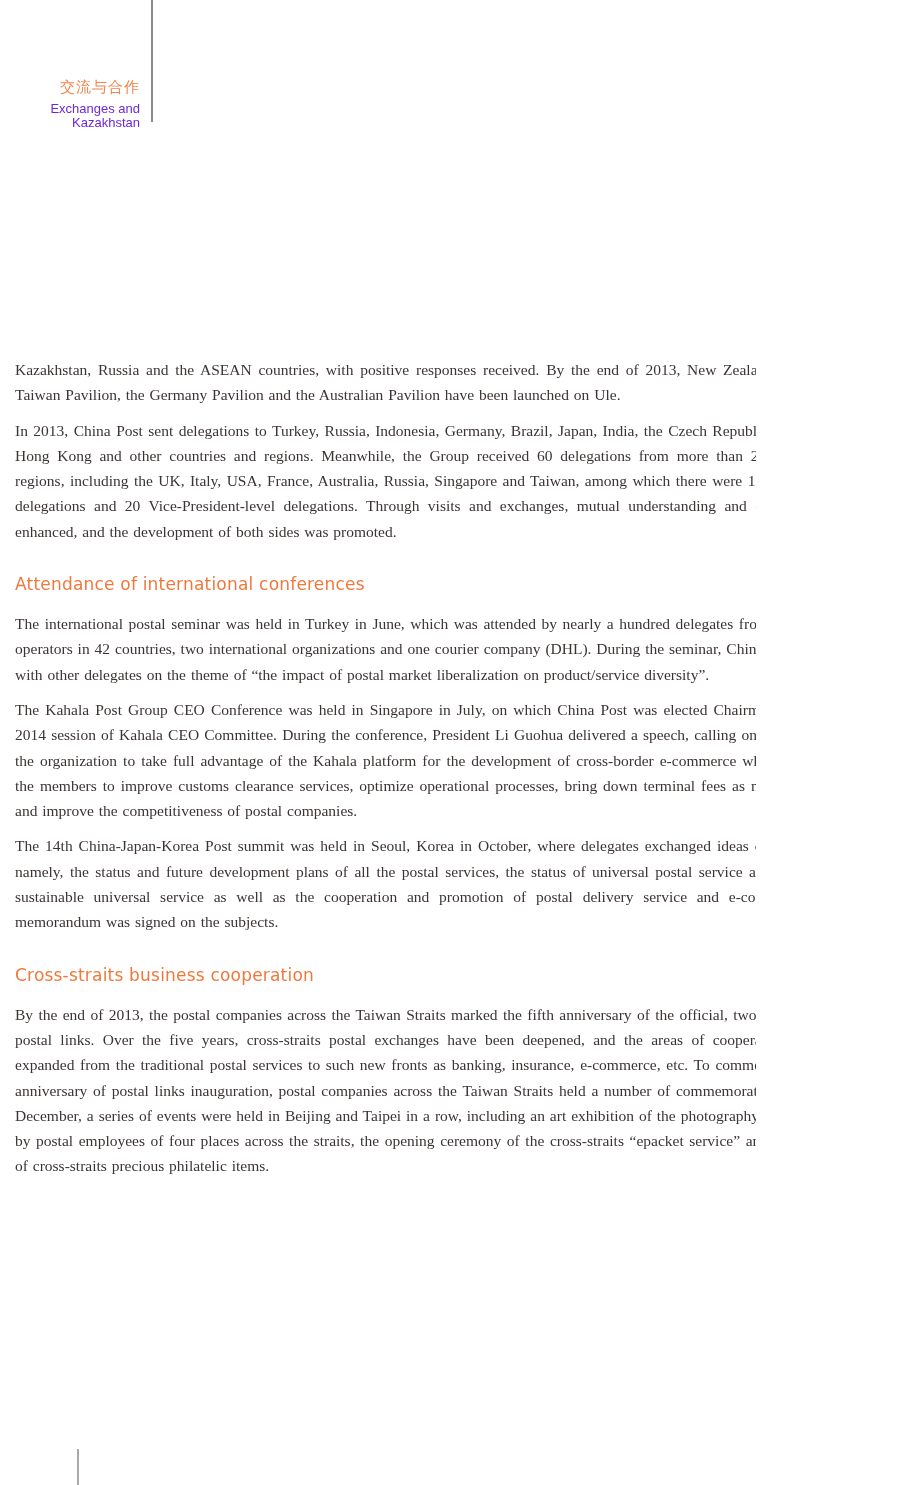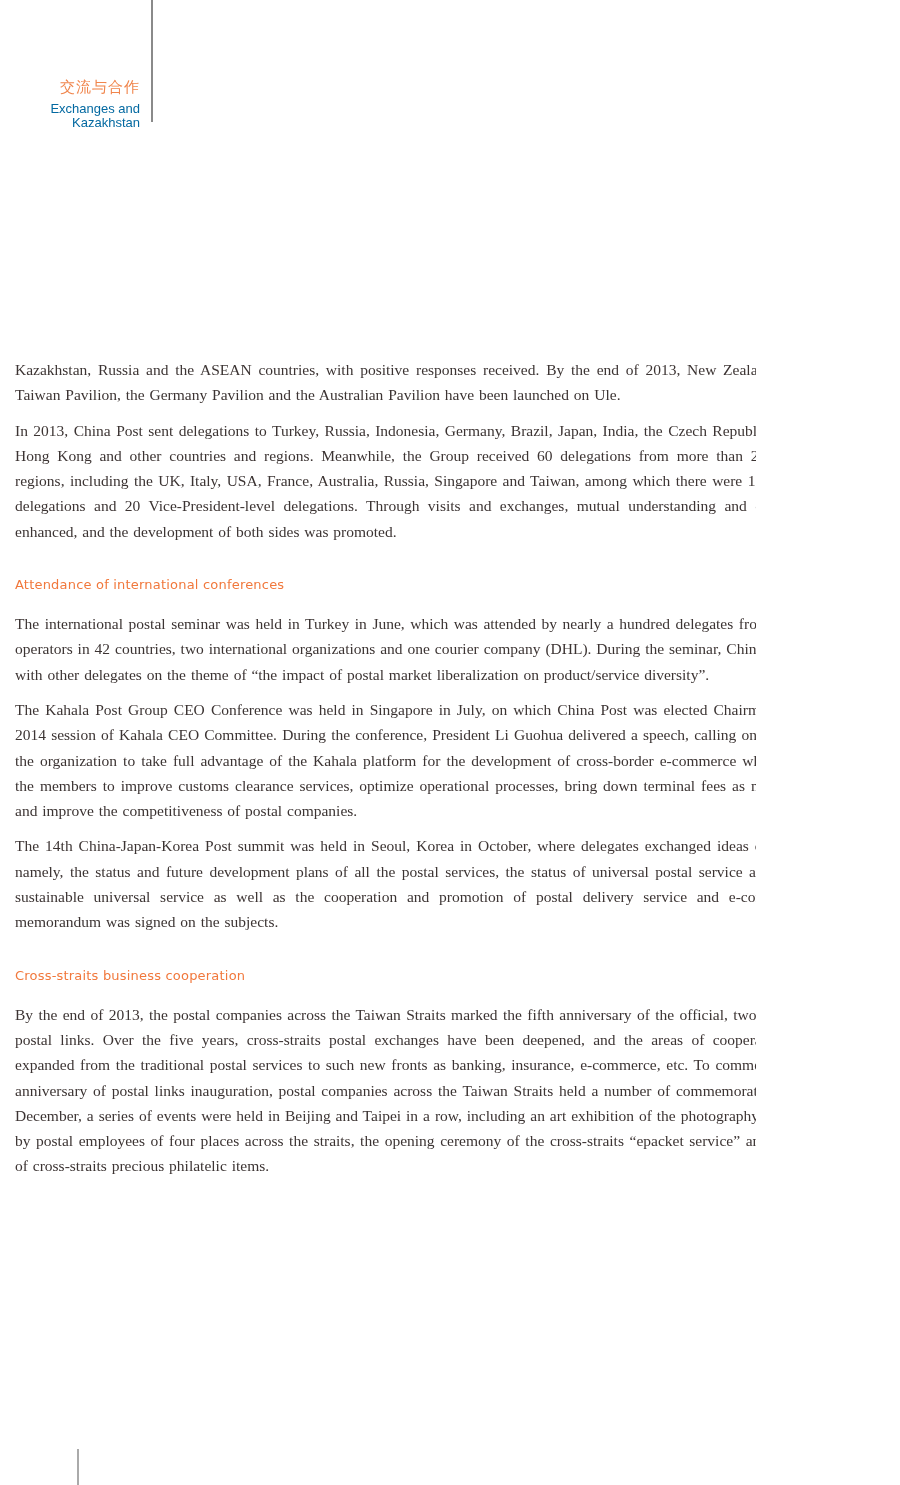--- a/index.html
+++ b/index.html
@@ -26,40 +26,40 @@
     font-family: "Liberation Sans", sans-serif;
   }
   .head-zh {
     color: #F0854C;
     font-size: 15px;
     letter-spacing: 1px;
     margin-bottom: 5px;
     font-family: "DejaVu Sans", "Liberation Sans", sans-serif;
   }
   .head-en {
-    color: #0369a1;
+    color: #6d28d9;
     font-size: 13px;
     line-height: 14px;
   }
   
   .content {
     position: absolute;
     left: 15px; top: 357px;
     width: 847px;
     color: #3C3433;
     font-size: 15.5px;
     line-height: 25.3px;
     text-align: justify;
     word-spacing: 1px;
   }
   .content p { margin: 0 1px 10px 0; }
   h2.sec-heading {
     font-family: "DejaVu Sans", "Liberation Sans", sans-serif;
     color: #F1783C;
-    font-size: 13px;
+    font-size: 17px;
     font-weight: normal;
     line-height: 23px;
     margin: 29px 0 15px 0;
     text-align: left;
     letter-spacing: 0.2px;
     word-spacing: 0;
   }
   
   .page-number {
     position: absolute;

